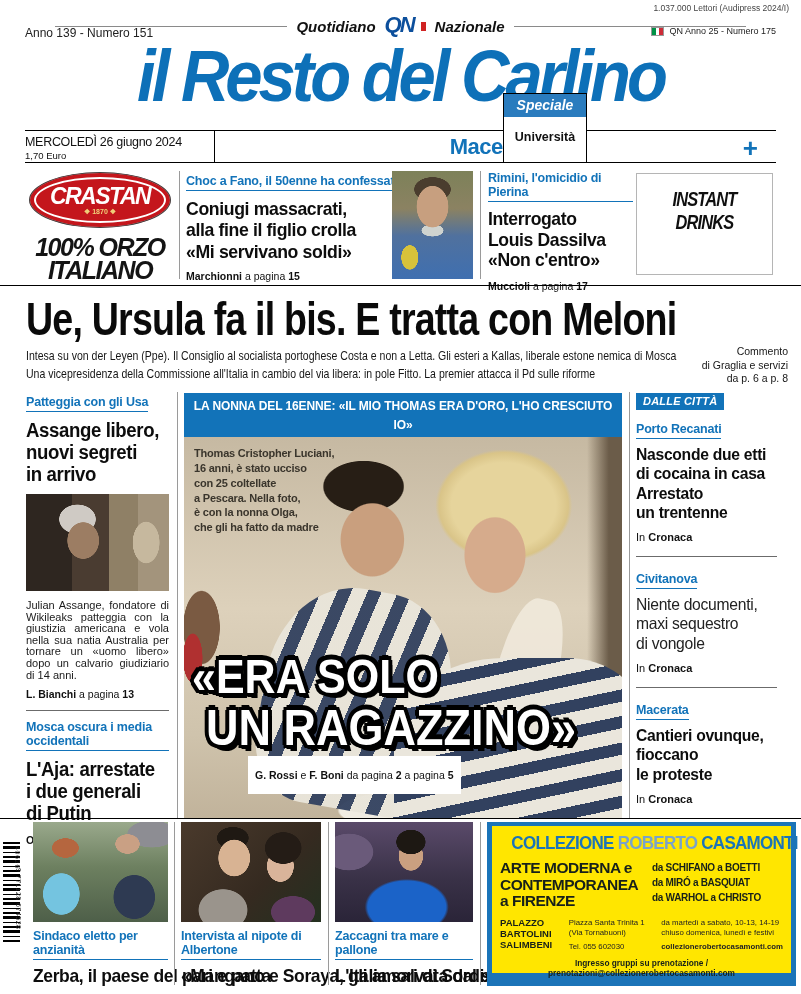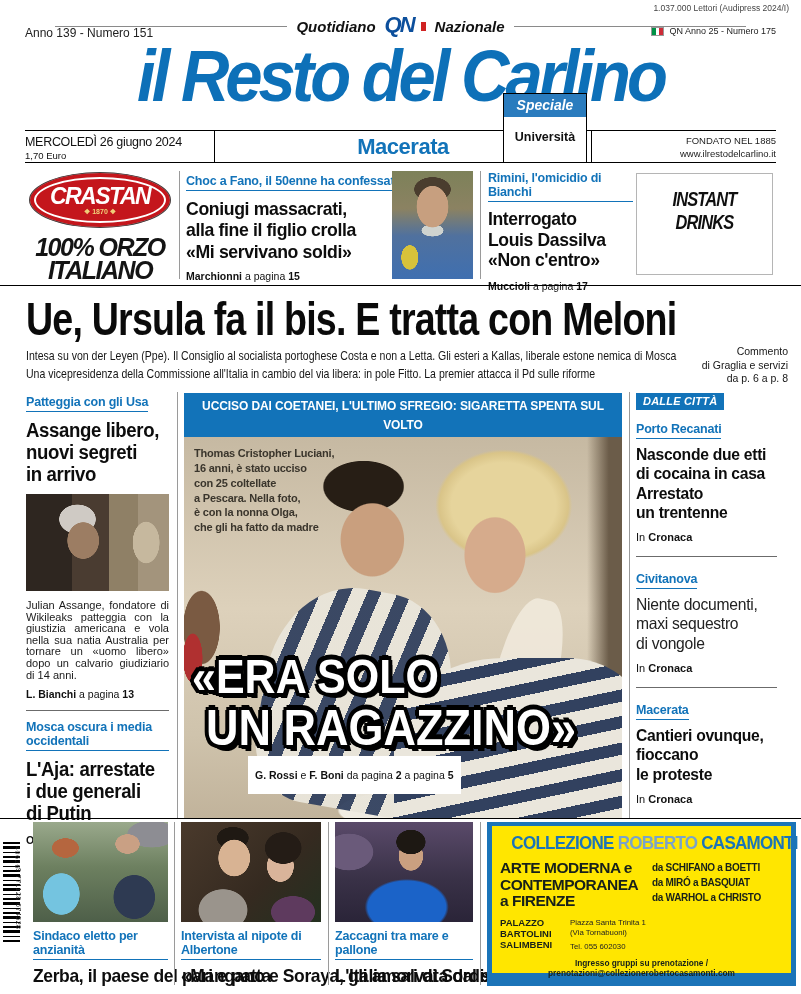--- a/index.html
+++ b/index.html
@@ -236,24 +236,20 @@
 
   <div class="dateline">
     <div class="dl-left">
       <div class="dl-date">MERCOLEDÌ 26 giugno 2024</div>
       <div class="dl-price">1,70 Euro</div>
     </div>
     <div class="dl-center">
       <span class="dl-edition">Macerata</span>
       <span class="dl-plus">+</span>
     </div>
-    <div class="dl-right">
-      <div>FONDATO NEL 1885</div>
-      <div>www.ilrestodelcarlino.it</div>
-    </div>
   </div>
 
   <div class="crastan">
     <div class="crastan-oval">
       <div class="crastan-brand">CRASTAN</div>
       <div class="crastan-year">❖ 1870 ❖</div>
     </div>
     <div class="crastan-l1">100% ORZO</div>
     <div class="crastan-l2">ITALIANO</div>
   </div>
@@ -265,21 +261,21 @@
     <div class="hl pre">Coniugi massacrati,
 alla fine il figlio crolla
 «Mi servivano soldi»</div>
     <div class="byline"><b>Marchionni</b><span> a pagina </span><b>15</b></div>
   </div>
   <div class="photo-fano"></div>
 
   <div class="vdiv" style="left:480px; top:171px; height:108px;"></div>
 
   <div class="rimini-story">
-    <span class="kicker">Rimini, l'omicidio di Bianchi</span>
+    <span class="kicker">Rimini, l'omicidio di Pierina</span>
     <div class="hl pre">Interrogato
 Louis Dassilva
 «Non c'entro»</div>
     <div class="byline"><b>Muccioli</b><span> a pagina </span><b>17</b></div>
   </div>
 
   <div class="ristora">
     <div class="ristora-line">INSTANT DRINKS</div>
   </div>
 
@@ -305,21 +301,20 @@
     <div class="byline"><b>L. Bianchi</b><span> a pagina </span><b>13</b></div>
     <div class="smallrule"></div>
     <span class="kicker">Mosca oscura i media occidentali</span>
     <div class="hl hl2 pre">L'Aja: arrestate
 i due generali
 di Putin</div>
     <div class="byline"><b>Ottaviani</b><span> a pagina </span><b>12</b></div>
   </div>
 
   <div class="banner">
-    <div>UCCISO DAI COETANEI, L'ULTIMO SFREGIO: SIGARETTA SPENTA SUL VOLTO</div>
     <div>LA NONNA DEL 16ENNE: «IL MIO THOMAS ERA D'ORO, L'HO CRESCIUTO IO»</div>
   </div>
   <div class="photo-main">
     <div class="boy-shirt"></div>
     <div class="nonna-scarf"></div>
     <div class="nonna-shirt"></div>
     <div class="main-caption pre">Thomas Cristopher Luciani,
 16 anni, è stato ucciso
 con 25 coltellate
 a Pescara. Nella foto,
@@ -409,18 +404,23 @@
       </div>
       <div class="casa-info">
         <div class="casa-venue pre">PALAZZO
 BARTOLINI
 SALIMBENI</div>
         <div class="casa-mid">
           <div class="pre">Piazza Santa Trinita 1
 (Via Tornabuoni)</div>
           <div class="casa-phone">Tel. 055 602030</div>
         </div>
+        <div class="casa-rt">
+          <div class="pre">da martedì a sabato, 10-13, 14-19
+chiuso domenica, lunedì e festivi</div>
+          <div class="casa-site">collezionerobertocasamonti.com</div>
+        </div>
       </div>
       <div class="casa-footer">Ingresso gruppi su prenotazione / prenotazioni@collezionerobertocasamonti.com</div>
     </div>
   </div>
 
 </div>
 
 </body></html>

